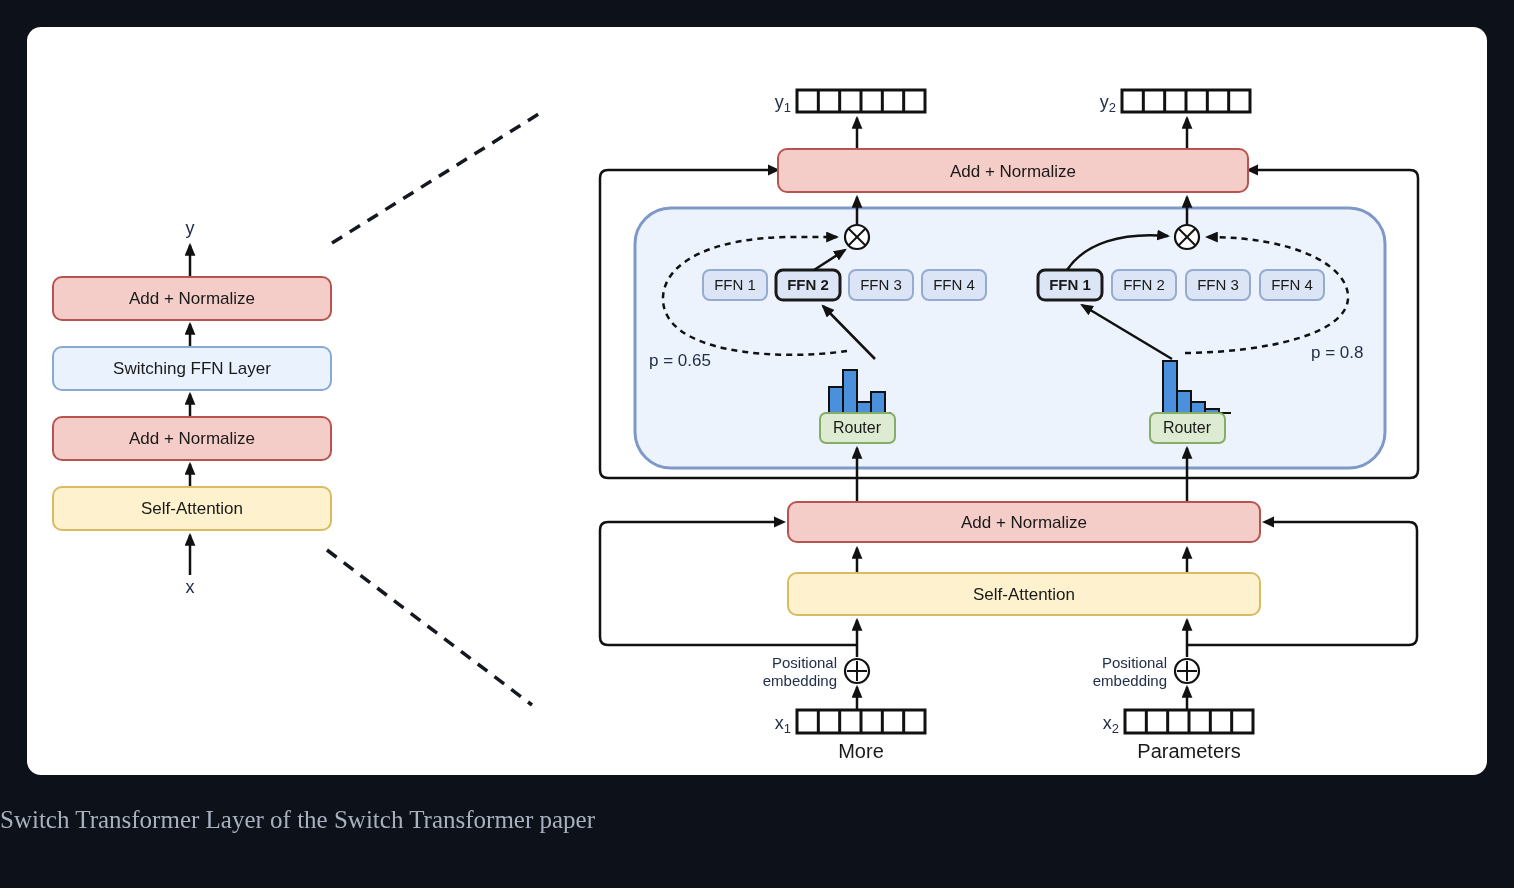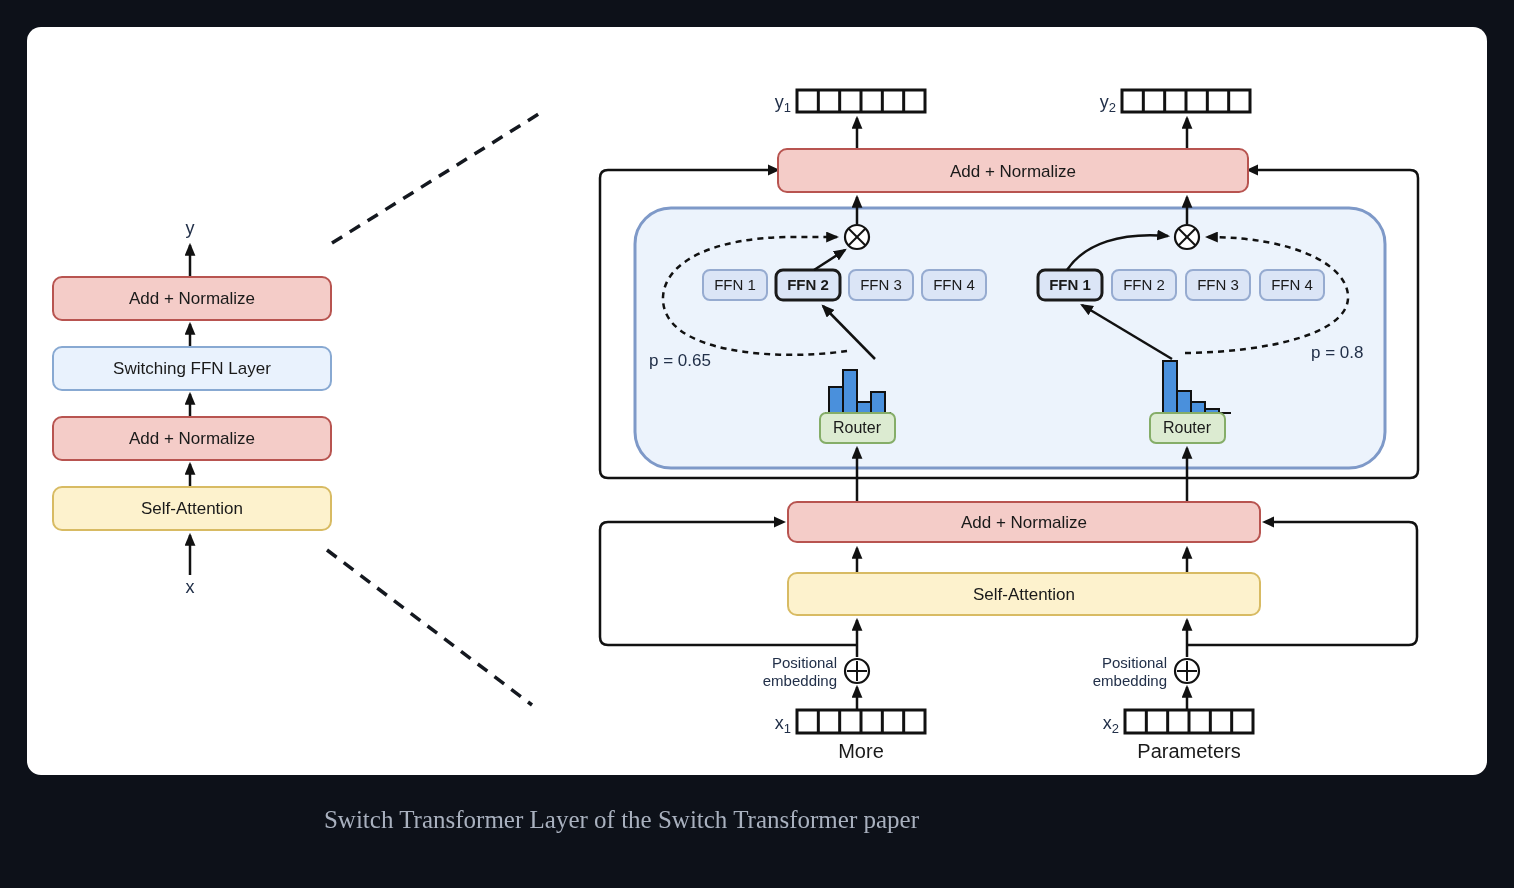--- a/index.html
+++ b/index.html
@@ -6,21 +6,21 @@
   body{
     width:1514px;height:888px;overflow:hidden;position:relative;
     background:var(--background,#0d1119);
     font-family:"Liberation Sans",sans-serif;
   }
   .card{
     position:absolute;left:27px;top:27px;width:1460px;height:748px;
     background:var(--card,#fff);border-radius:14px;
   }
   .caption{
-    position:absolute;left:0;top:806px;width:1243px;text-align:center;
+    position:absolute;left:0;top:806px;width:1243px;
     font-family:"Liberation Serif",serif;font-size:25px;
     color:var(--caption_text,#a9b1bf);
   }
   svg text{font-family:"Liberation Sans",sans-serif;fill:#1a1a1a;}
   .ln{stroke:#111;stroke-width:2.5;fill:none;}
   .ln2{stroke:#111;stroke-width:2;fill:none;}
   .dash{stroke:#111;stroke-width:2.5;fill:none;stroke-dasharray:6 5;}
   .conn{stroke:#14181f;stroke-width:3.5;fill:none;stroke-dasharray:12 9;}
   .box-an{fill:var(--add_normalize_fill);stroke:var(--add_normalize_stroke);stroke-width:2;}
   .box-attn{fill:var(--attention_fill);stroke:var(--attention_stroke);stroke-width:2;}

